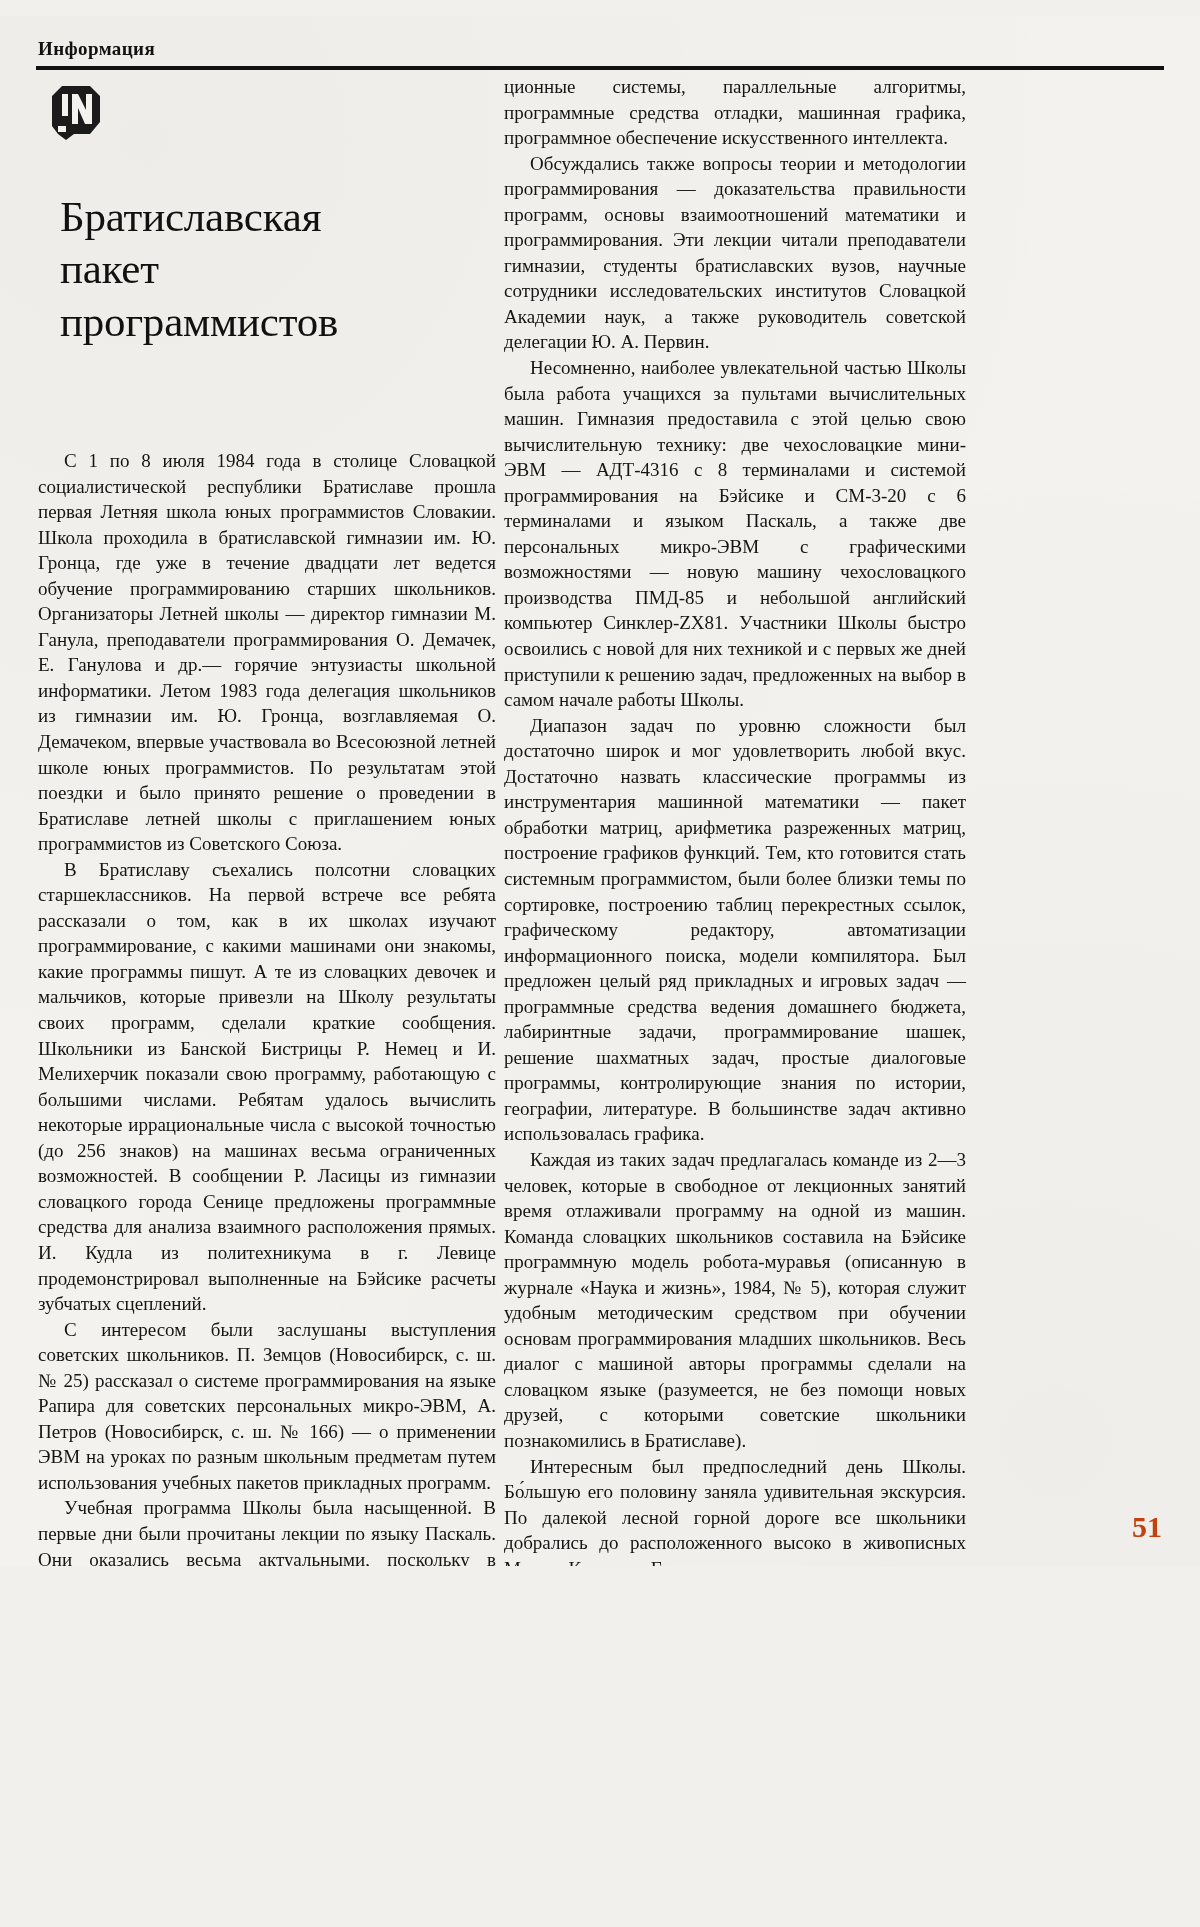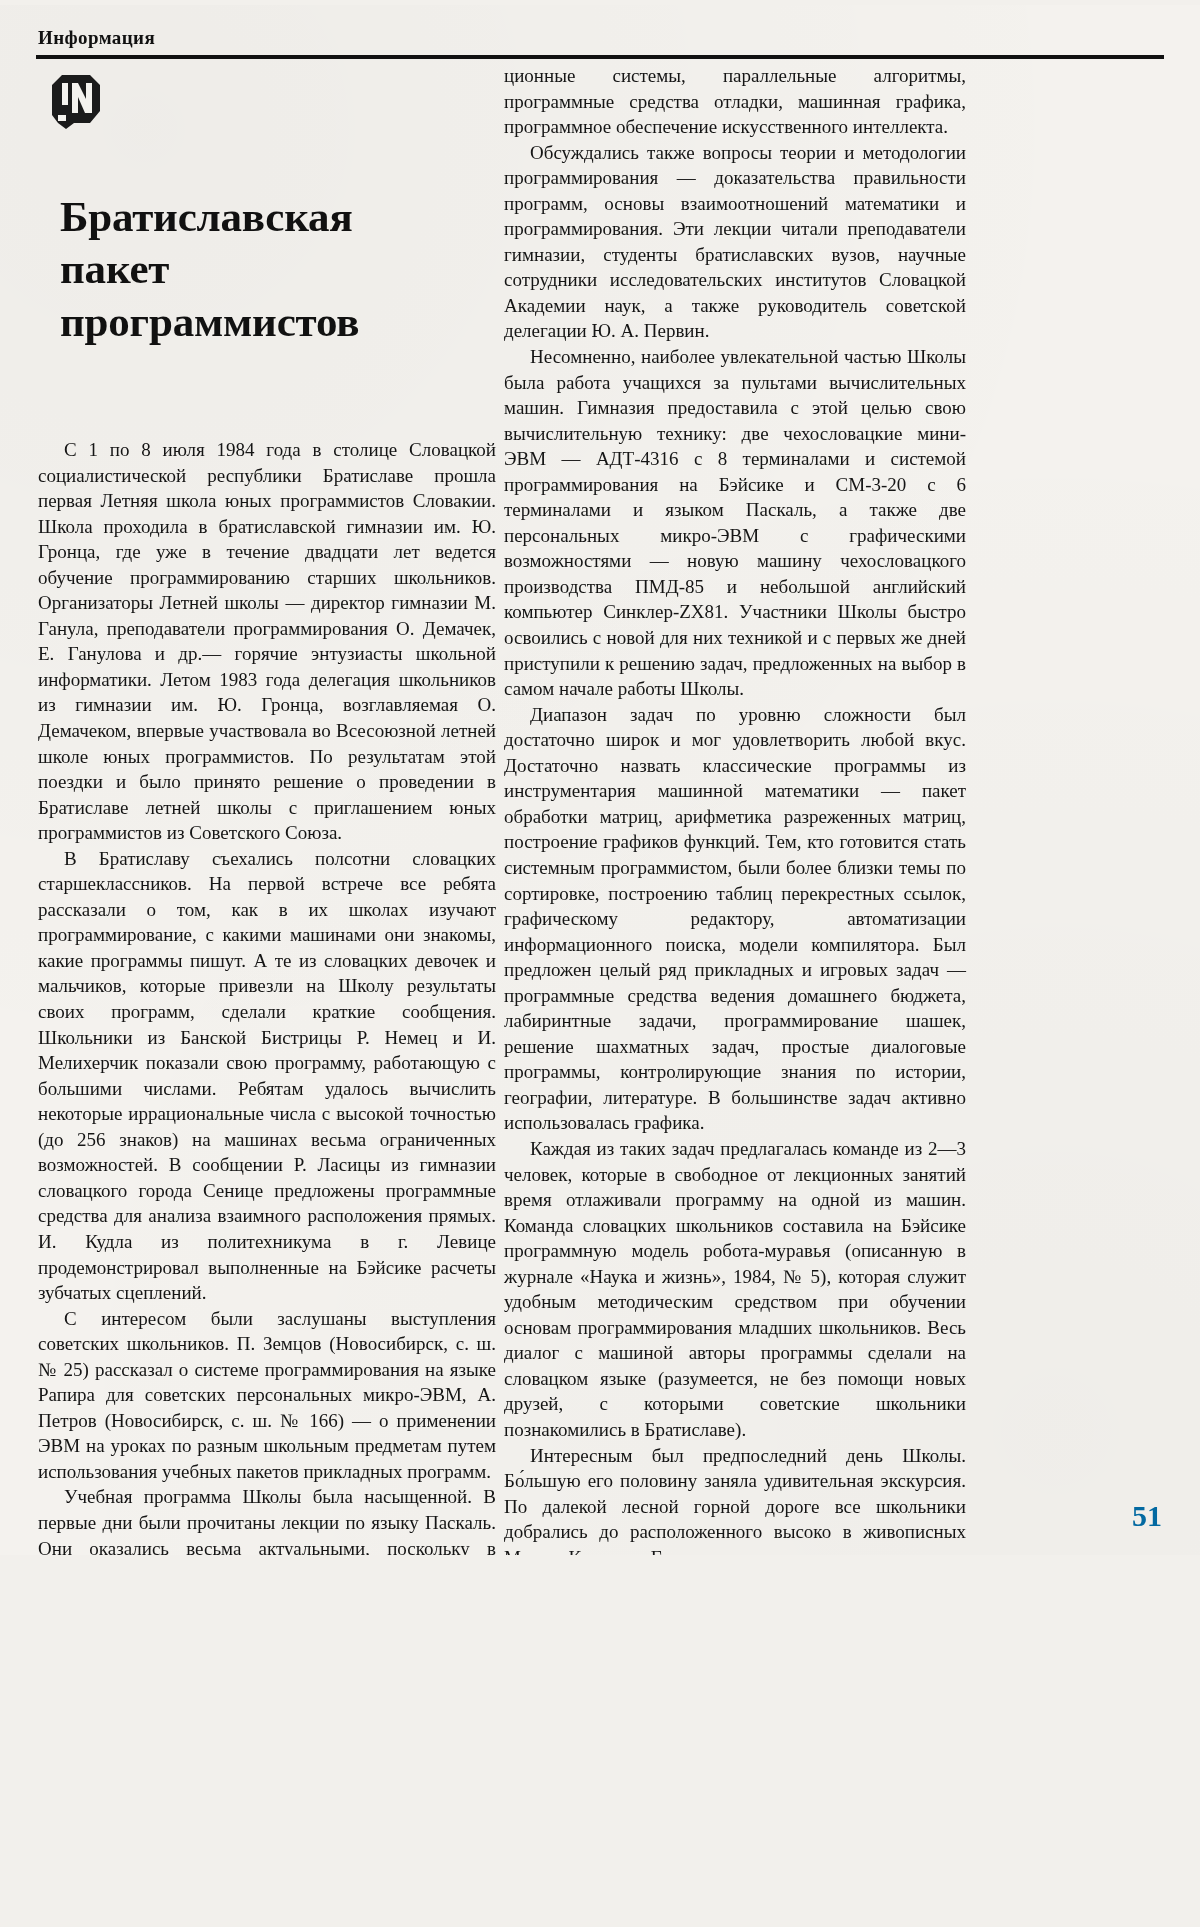--- a/index.html
+++ b/index.html
@@ -4,21 +4,21 @@
 <style>
   html, body {
     margin: 0;
     padding: 0;
     background: #f2f0ec;
   }
   .page {
     position: relative;
     width: 1200px;
     height: 1550px;
-    margin: 5px auto;
+    margin: 16px auto;
     background: #f4f2ee;
     box-sizing: border-box;
     padding: 0;
     font-family: "Liberation Serif", serif;
     color: #1a1a1a;
     overflow: hidden;
   }
   
   .page:before {
     content: "";
@@ -52,24 +52,24 @@
   .logo {
     position: absolute;
     left: 44px;
     top: 66px;
     width: 62px;
     height: 62px;
   }
   .headline {
     position: absolute;
     left: 60px;
-    top: 186px;
+    top: 175px;
     width: 400px;
     font-family: "Liberation Serif", serif;
-    font-weight: bold;
+    font-weight: normal;
     font-size: 43px;
     line-height: 1.22;
     letter-spacing: -0.2px;
     color: #111;
   }
   .headline span { display: block; }
   .headline .l2 { letter-spacing: 0.5px; }
 
   .col {
     position: absolute;
@@ -89,21 +89,21 @@
   }
   .col p.noindent { text-indent: 0; }
 
   .folio {
     position: absolute;
     right: 38px;
     bottom: 22px;
     font-family: "Liberation Serif", serif;
     font-weight: bold;
     font-size: 30px;
-    color: #0369a1;
+    color: #c2410c;
   }
   .col.right { width: 462px; }
   
 </style>
 </head>
 <body>
 
 <div class="page">
 
   <div class="rubric">Информация</div>

